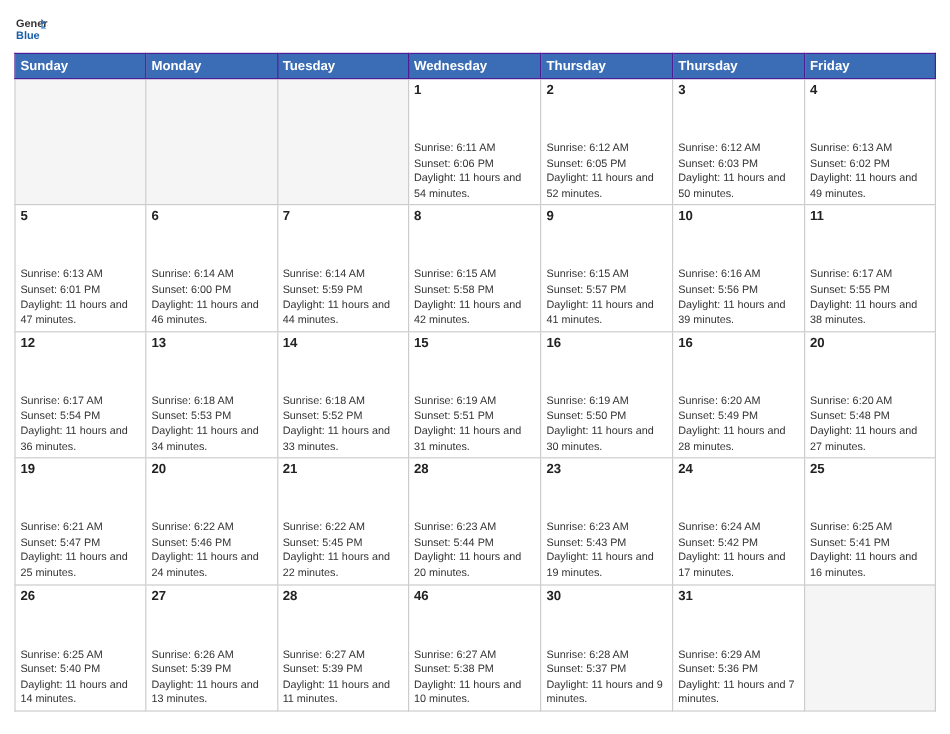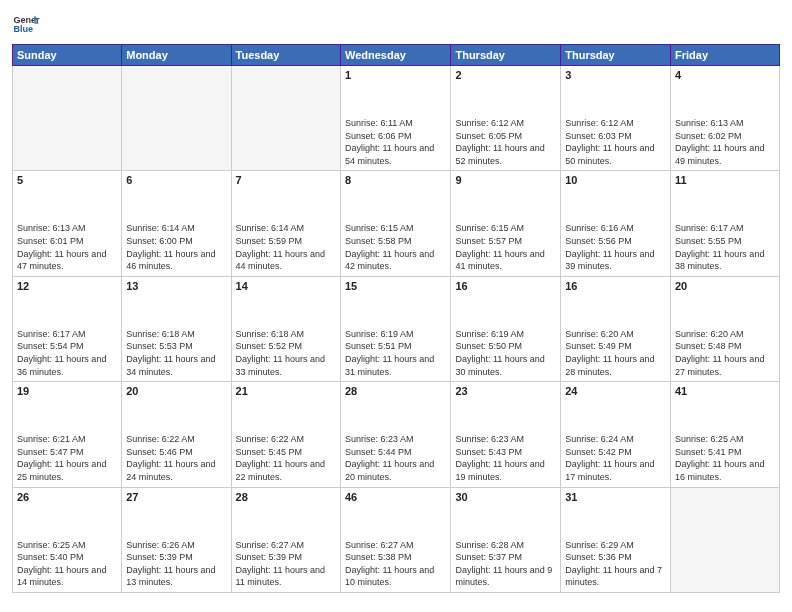--- a/index.html
+++ b/index.html
@@ -216,21 +216,21 @@
           </td>
           <td>
             <div class="day-number">23</div>
             <div class="day-info">Sunrise: 6:23 AM<br>Sunset: 5:43 PM<br>Daylight: 11 hours and 19 minutes.</div>
           </td>
           <td>
             <div class="day-number">24</div>
             <div class="day-info">Sunrise: 6:24 AM<br>Sunset: 5:42 PM<br>Daylight: 11 hours and 17 minutes.</div>
           </td>
           <td>
-            <div class="day-number">41</div>
+            <div class="day-number">25</div>
             <div class="day-info">Sunrise: 6:25 AM<br>Sunset: 5:41 PM<br>Daylight: 11 hours and 16 minutes.</div>
           </td>
         </tr>
         <tr>
           <td>
             <div class="day-number">26</div>
             <div class="day-info">Sunrise: 6:25 AM<br>Sunset: 5:40 PM<br>Daylight: 11 hours and 14 minutes.</div>
           </td>
           <td>
             <div class="day-number">27</div>

